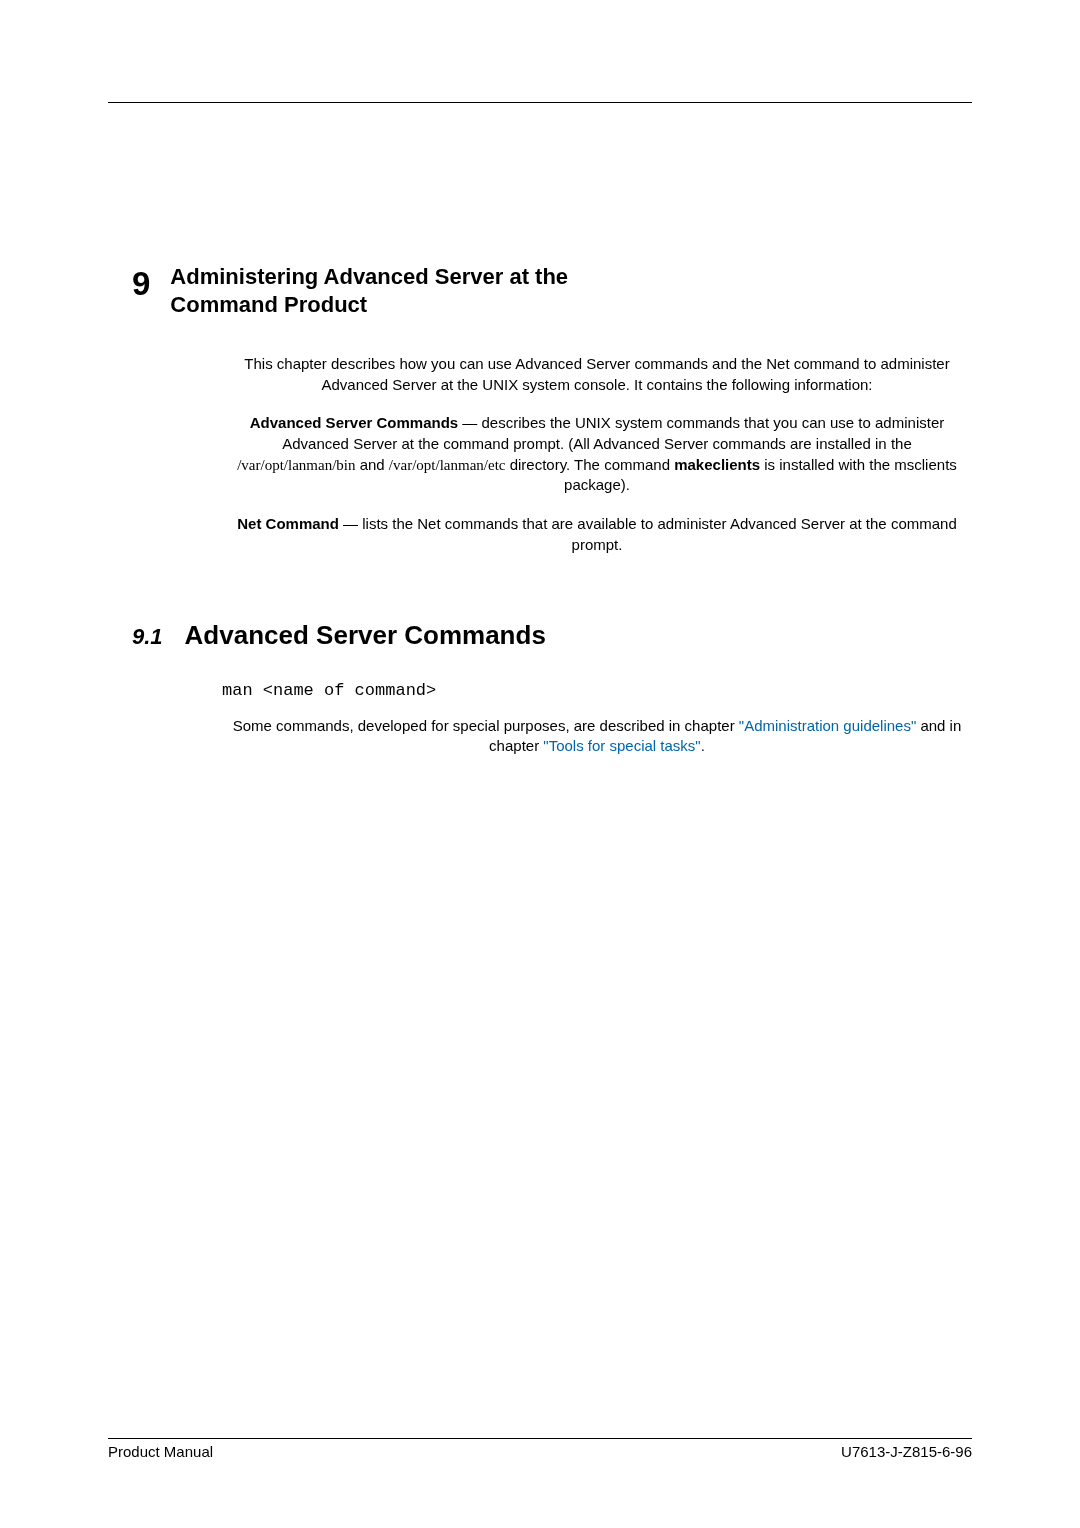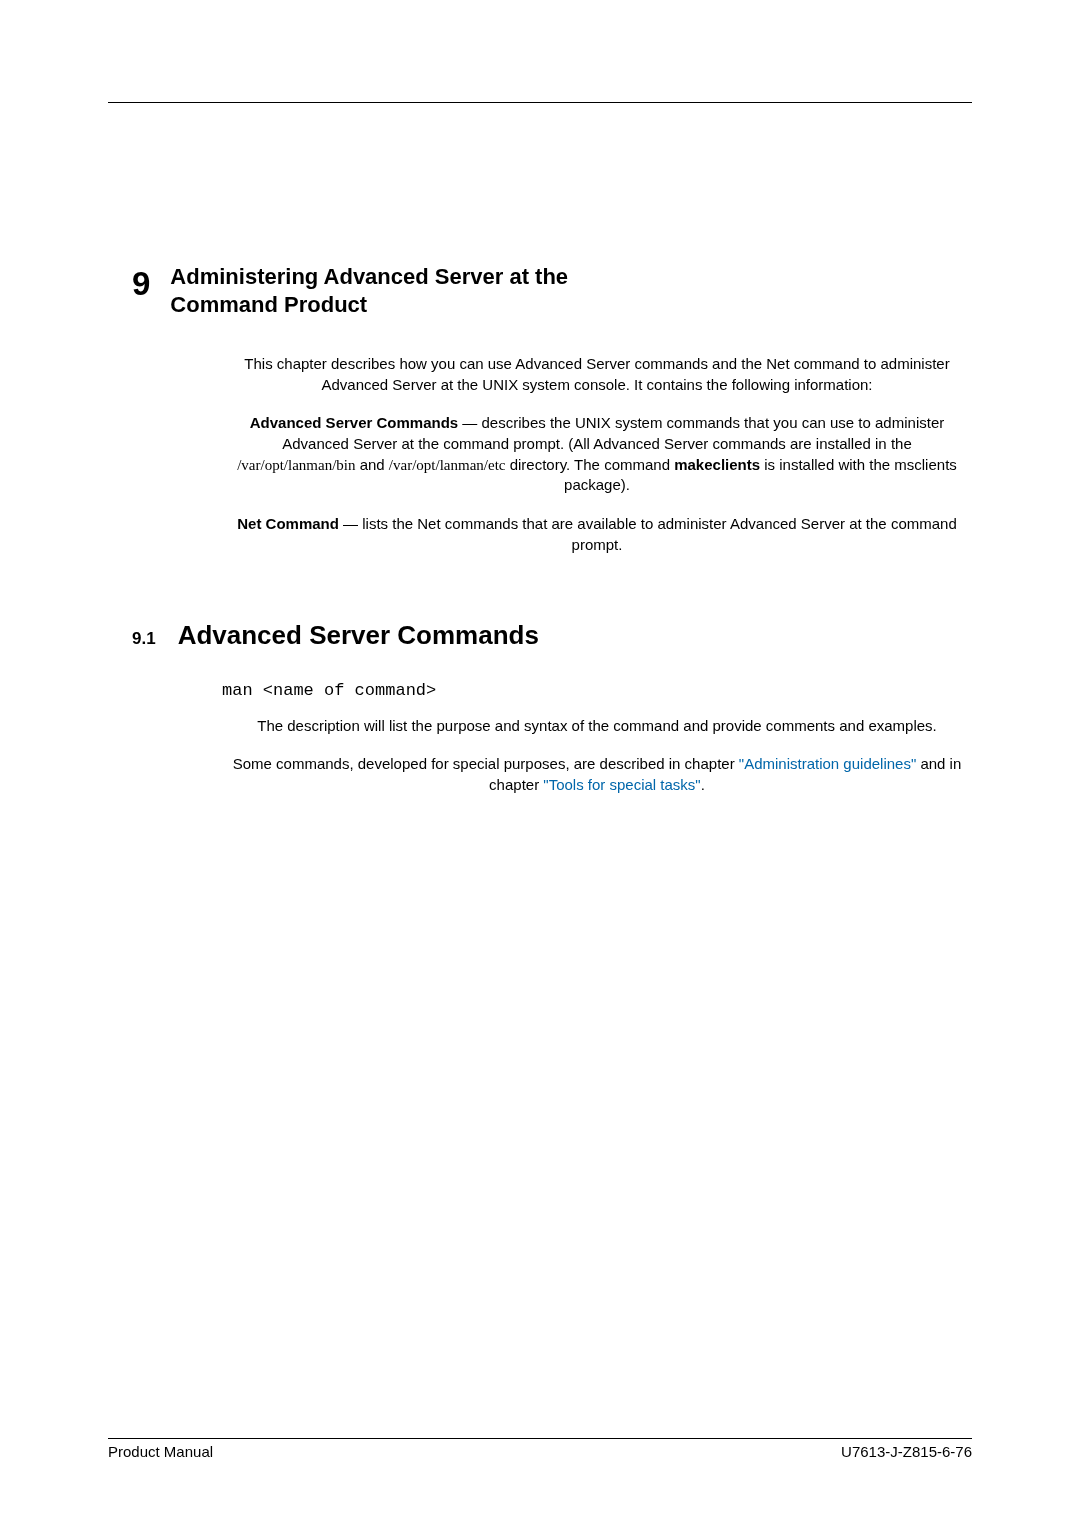--- a/index.html
+++ b/index.html
@@ -51,23 +51,24 @@
       text-align: center;
     }
     .section-heading {
       display: flex;
       align-items: baseline;
       margin-top: 64px;
       margin-bottom: 30px;
       margin-left: 24px;
     }
     .section-number {
-      font-size: 17px;
+      font-size: 22px;
       font-weight: bold;
       margin-right: 22px;
+      font-style: italic;
     }
     .section-title {
       font-size: 26px;
       font-weight: bold;
     }
     .code-line {
       font-family: "Courier New", Courier, monospace;
       font-size: 17px;
       margin-bottom: 16px;
     }
@@ -118,23 +119,22 @@
     </p>
   </div>
 
   <div class="section-heading">
     <div class="section-number">9.1</div>
     <div class="section-title">Advanced Server Commands</div>
   </div>
 
   <div class="content-area">
     <div class="code-line">man &lt;name of command&gt;</div>
-    <p class="body-para">The description will list the purpose and syntax of the command and provide comments and examples.</p>
     <p class="body-para">
       <span>Some commands, developed for special purposes, are described in chapter </span><span class="link">"Administration guidelines"</span><span> and in chapter </span><span class="link">"Tools for special tasks"</span><span>.</span>
     </p>
   </div>
 
   <div class="footer">
     <span>Product Manual</span>
-    <span>U7613-J-Z815-6-76</span>
+    <span>U7613-J-Z815-6-96</span>
   </div>
 </div>
 
 </body></html>

